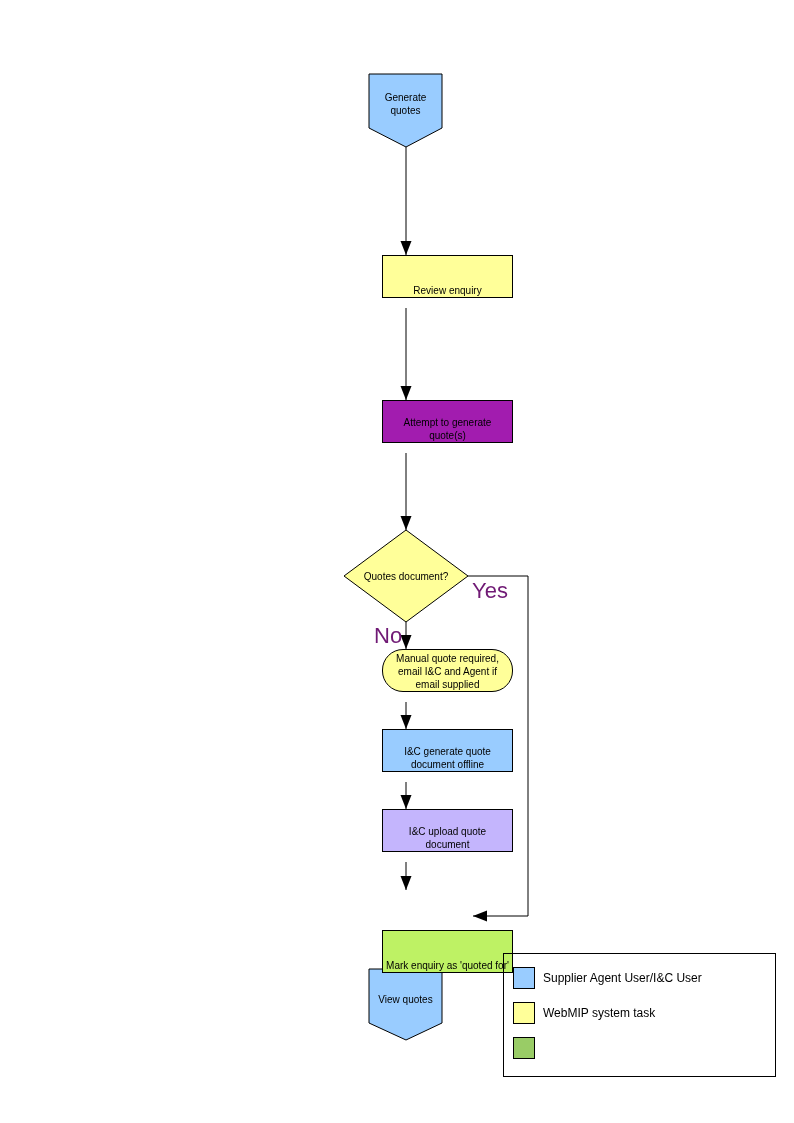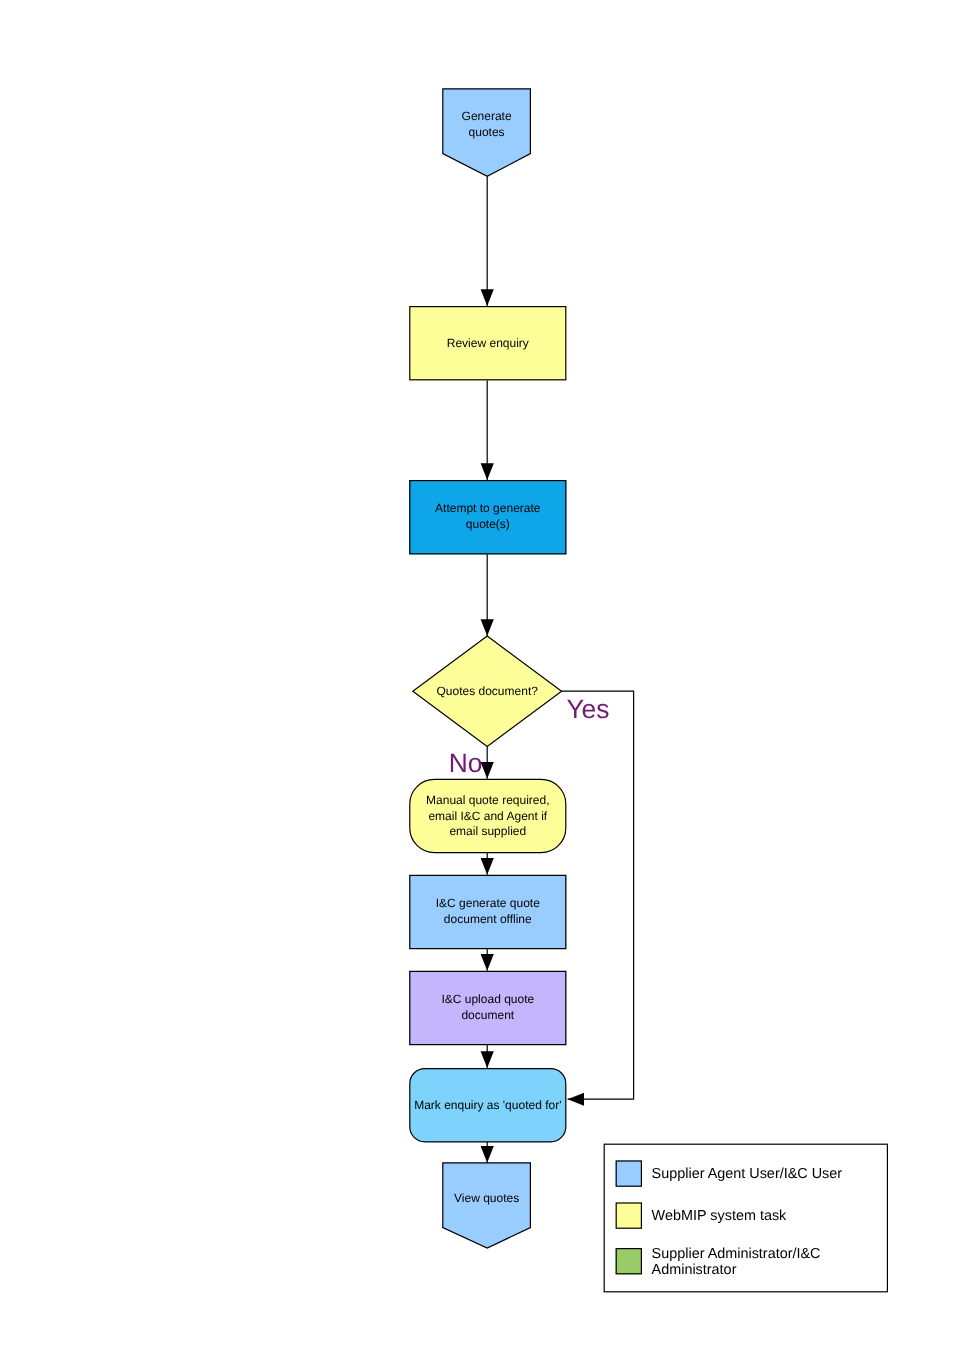--- a/index.html
+++ b/index.html
@@ -13,27 +13,28 @@
     overflow: hidden;
   }
   .canvas-layer {
     position: absolute;
     left: 0; top: 0;
     width: 794px; height: 1123px;
   }
   .node-box {
     position: absolute;
     width: 131px;
-    height: 62px;
+    height: 43px;
     border: 1px solid #000000;
     box-sizing: border-box;
     display: flex;
-    align-items: center;
+    align-items: flex-end;
     justify-content: center;
     text-align: center;
+    margin-left: 41px;
   }
   .node-label {
     font-size: 10px;
     line-height: 13px;
     width: 112px;
   }
   .nowrap { white-space: nowrap; width: auto; }
   .shape-label {
     position: absolute;
     display: flex;
@@ -47,21 +48,21 @@
   .branch-label {
     position: absolute;
     font-size: 22px;
     line-height: 24px;
     color: #701a75;
   }
   .legend {
     position: absolute;
     left: 503px;
     top: 953px;
-    width: 237px;
+    width: 273px;
     height: 124px;
     border: 1px solid #000000;
     box-sizing: border-box;
   }
   .legend-row {
     position: absolute;
     left: 9px;
     display: flex;
     align-items: center;
     gap: 8px;
@@ -106,37 +107,37 @@
     <line x1="406" y1="782" x2="406" y2="809" marker-end="url(#arrowhead)"></line>
     <line x1="406" y1="862" x2="406" y2="890" marker-end="url(#arrowhead)"></line>
     <line x1="406" y1="943" x2="406" y2="969" marker-end="url(#arrowhead)"></line>
     <polyline points="468,576 528,576 528,916 473,916" marker-end="url(#arrowhead)"></polyline>
   </svg>
 
   <div class="node-box" style="left: 341px; top: 255px; background-color: rgb(255, 255, 153);">
     <span class="node-label">Review enquiry</span>
   </div>
 
-  <div class="node-box" style="left: 341px; top: 400px; background-color: #0ea5e9;">
+  <div class="node-box" style="left: 341px; top: 400px; background-color: #a21caf;">
     <span class="node-label">Attempt to generate quote(s)</span>
   </div>
 
   <div class="node-box" style="left: 341px; top: 649px; background-color: rgb(255, 255, 153); border-radius: 21px;">
     <span class="node-label">Manual quote required, email I&amp;C and Agent if email supplied</span>
   </div>
 
   <div class="node-box" style="left: 341px; top: 729px; background-color: rgb(153, 204, 255);">
     <span class="node-label">I&amp;C generate quote document offline</span>
   </div>
 
   <div class="node-box" style="left: 341px; top: 809px; background-color: #c4b5fd;">
     <span class="node-label">I&amp;C upload quote document</span>
   </div>
 
-  <div class="node-box" style="left: 341px; top: 890px; background-color: #7dd3fc; border-radius: 13px;">
+  <div class="node-box" style="left: 341px; top: 930px; background-color: #bef264;">
     <span class="node-label nowrap">Mark enquiry as 'quoted for'</span>
   </div>
 
   <div class="shape-label" style="left:369px; top:76px; width:73px; height:56px;">Generate quotes</div>
 
   <div class="shape-label" style="left:344px; top:530px; width:124px; height:92px;">Quotes document?</div>
 
   <div class="shape-label" style="left:369px; top:971px; width:73px; height:56px;">View quotes</div>
 
   <div class="branch-label" style="left:472px; top:579px;">Yes</div>
@@ -147,17 +148,16 @@
     <div class="legend-row" style="top:13px;">
       <span class="legend-swatch" style="background-color: rgb(153, 204, 255);"></span>
       <span class="legend-label">Supplier Agent User/I&amp;C User</span>
     </div>
     <div class="legend-row" style="top:48px;">
       <span class="legend-swatch" style="background-color: rgb(255, 255, 153);"></span>
       <span class="legend-label">WebMIP system task</span>
     </div>
     <div class="legend-row" style="top:83px;">
       <span class="legend-swatch" style="background-color: rgb(153, 204, 102);"></span>
-      <span class="legend-label">Supplier Administrator/I&amp;C Administrator</span>
     </div>
   </div>
 
 </div>
 
 </body></html>

